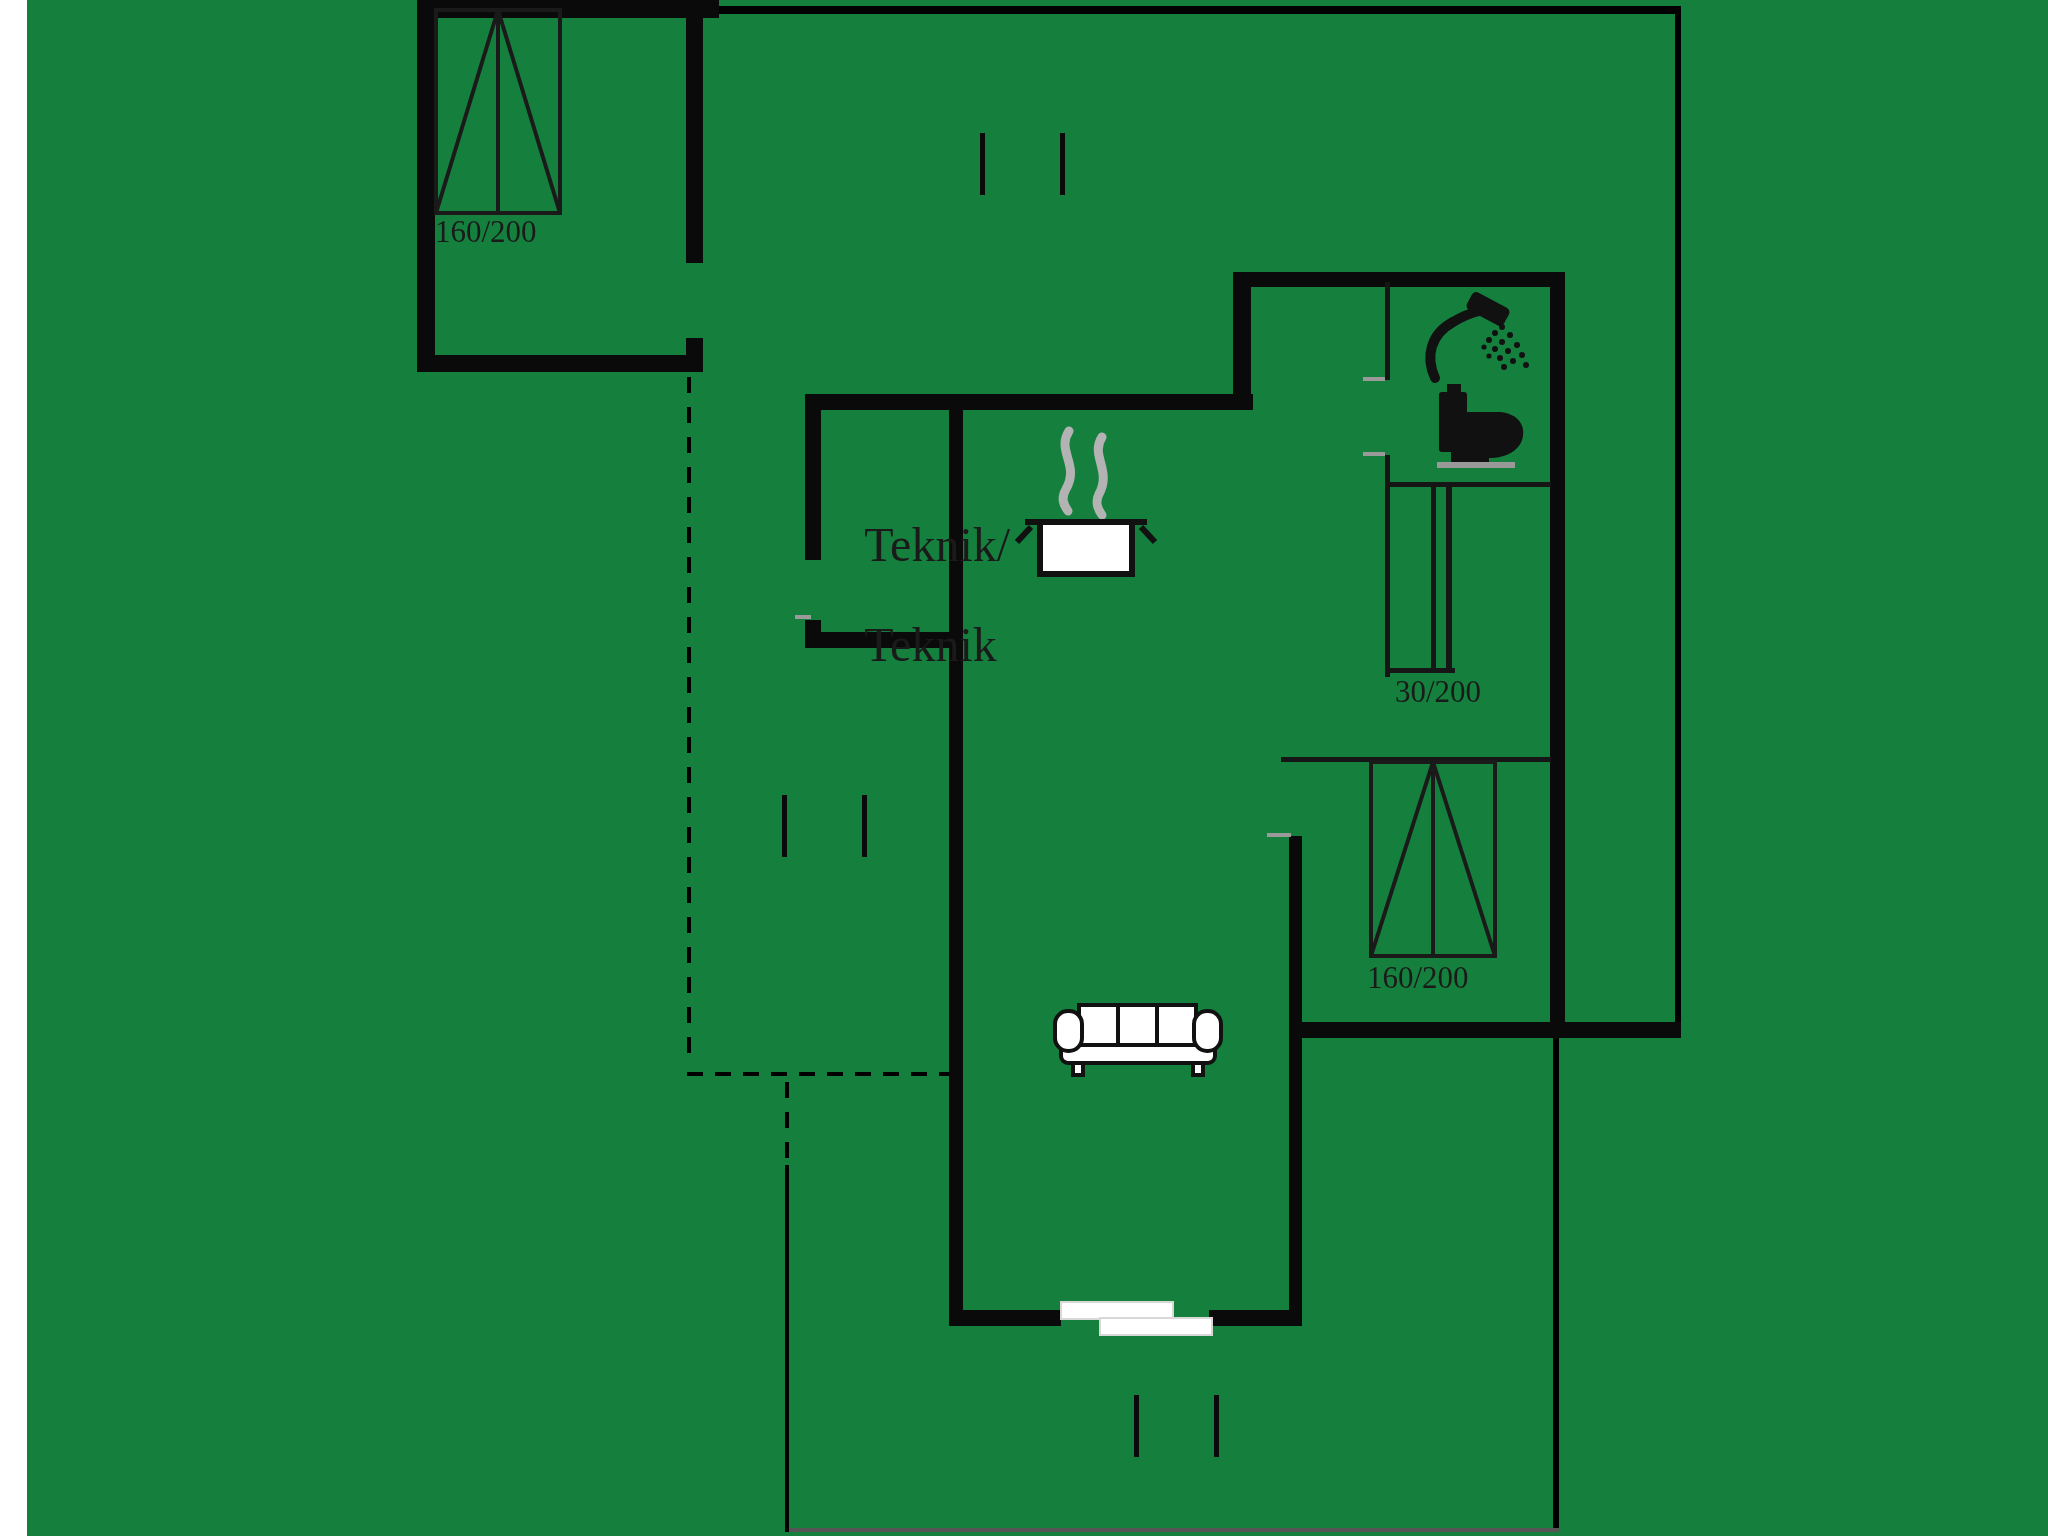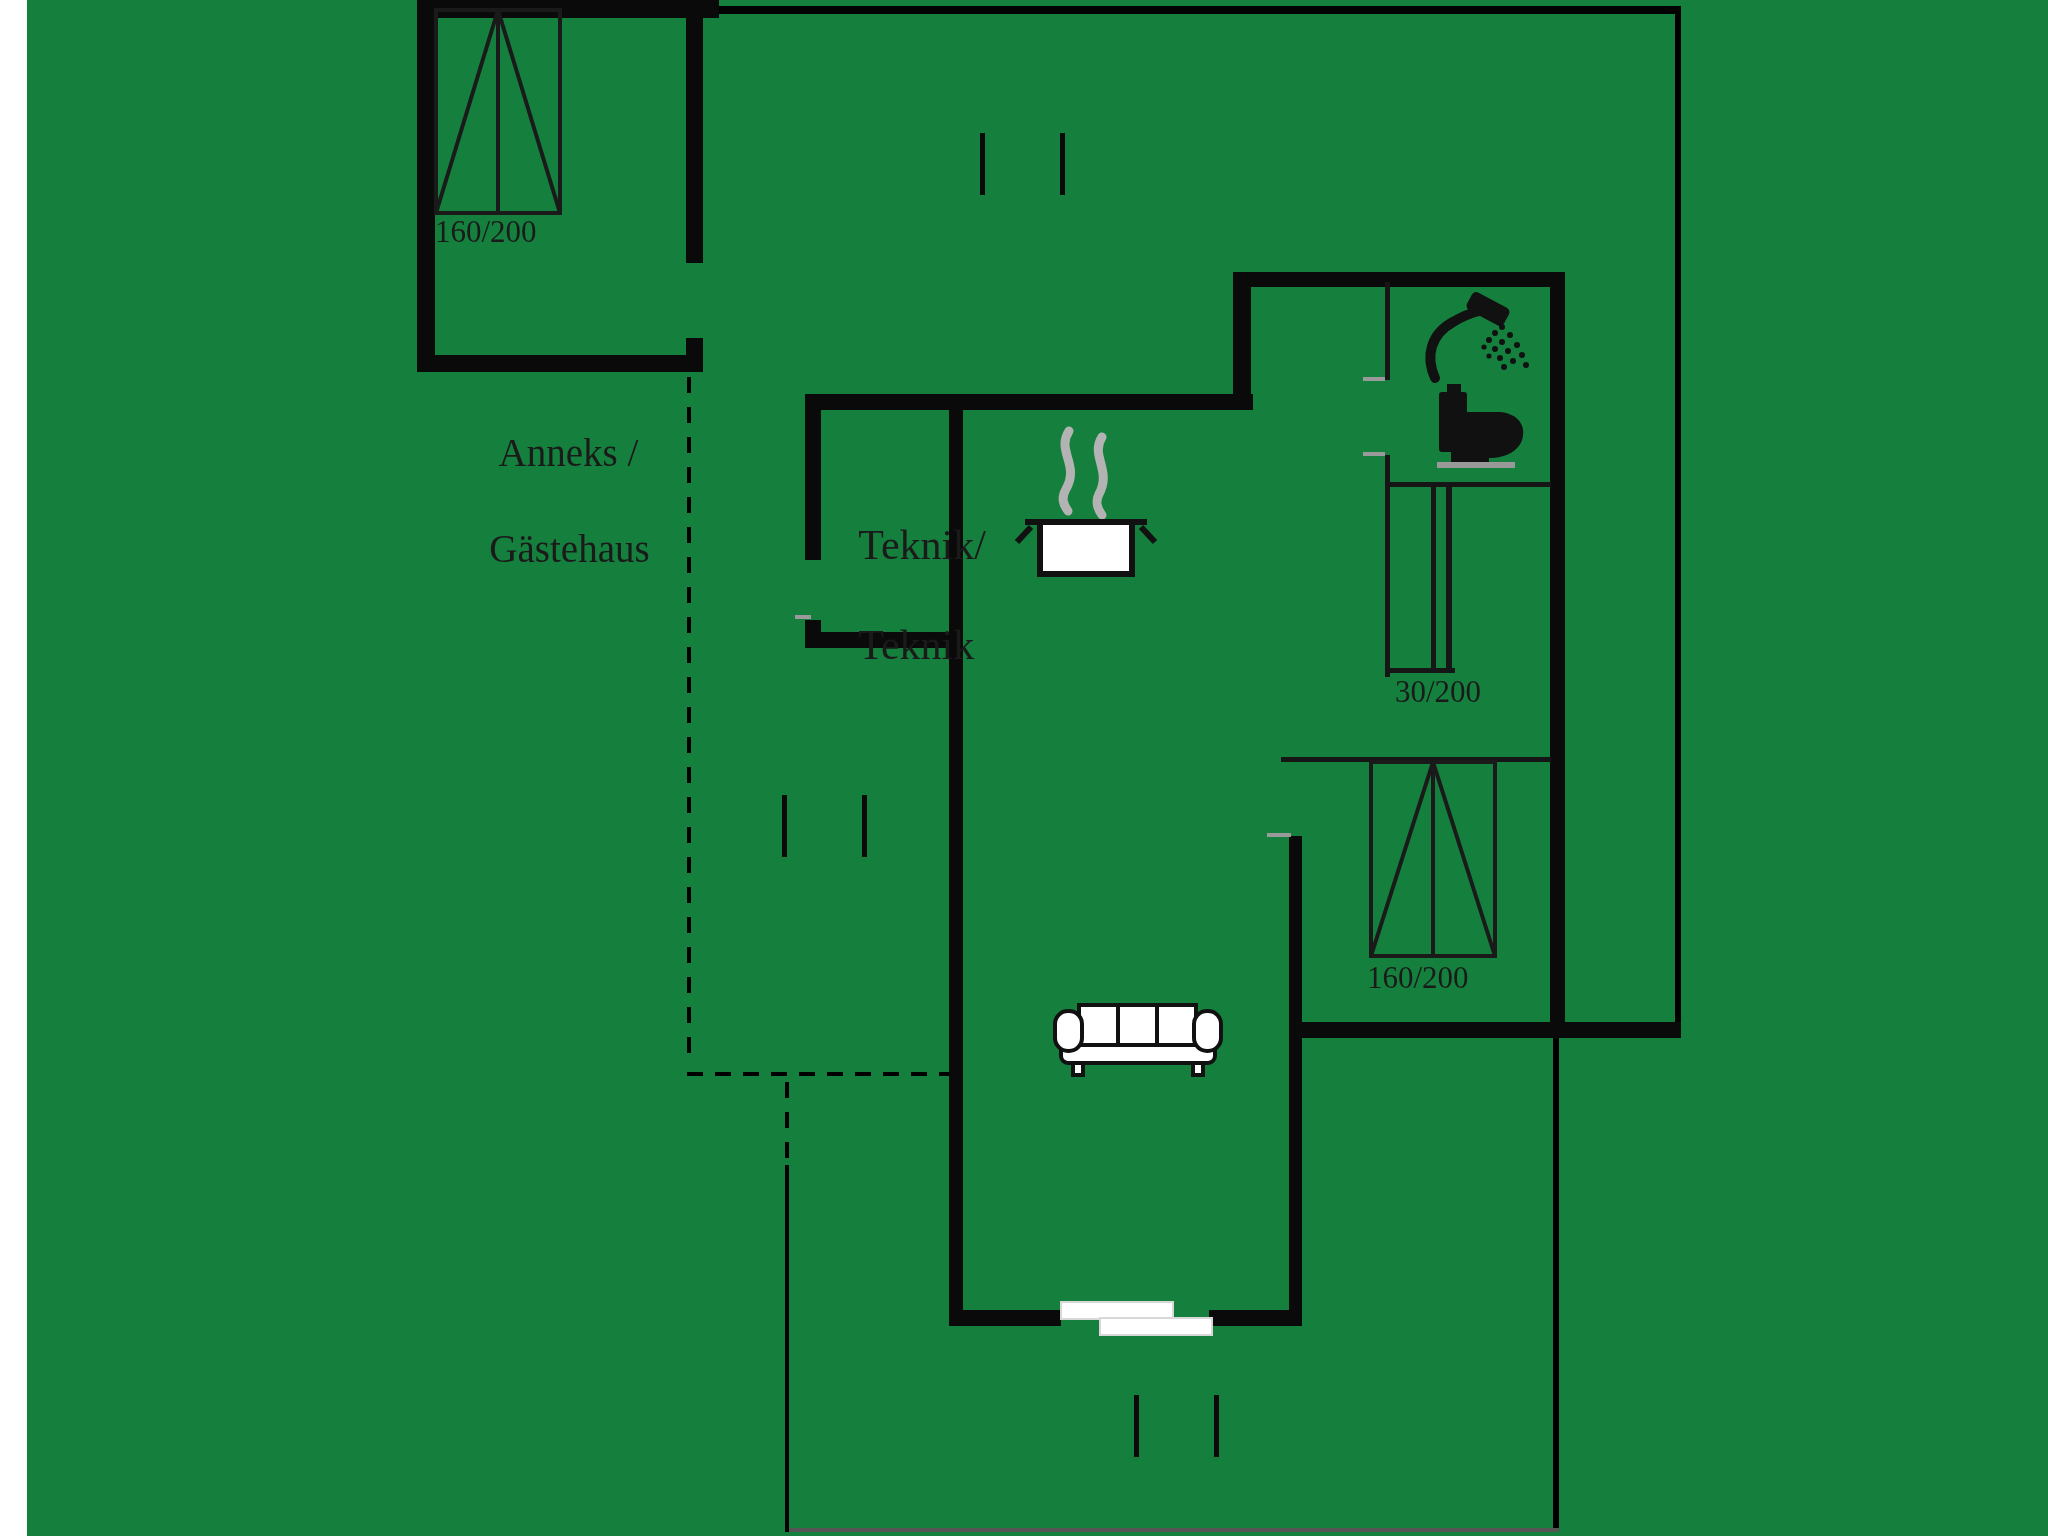--- a/index.html
+++ b/index.html
@@ -9,21 +9,21 @@
   .pwall{position:absolute;background:#161616;}
   .bline{position:absolute;background:#000;}
   .gline{position:absolute;background:#555;}
   .tick{position:absolute;background:#0a0a0a;width:5px;}
   .gtick{position:absolute;background:#9a9a9a;}
   .dash-v{position:absolute;width:4px;background:repeating-linear-gradient(180deg,#000 0 16px,transparent 16px 30px);}
   .dash-h{position:absolute;height:4px;background:repeating-linear-gradient(90deg,#000 0 16px,transparent 16px 28px);}
   .glassdoor{position:absolute;background:#fff;border:2px solid #d8d8d8;}
   .lbl{position:absolute;white-space:pre;}
   .lbl-dim{font-size:31px;letter-spacing:0px;}
-  .lbl-room{font-size:42px;line-height:50px;}
+  .lbl-room{font-size:48px;line-height:50px;}
   .lbl-annex{font-size:39px;line-height:48px;text-align:center;width:250px;}
   svg{position:absolute;overflow:visible;}
 </style>
 </head>
 <body>
 
 <div class="plan">
 
   <div class="bline" style="left:676px;top:6px;width:978px;height:8px;"></div>
   <div class="bline" style="left:1648px;top:6px;width:6px;height:1022px;"></div>
@@ -143,24 +143,20 @@
       <rect x="30" y="8" width="39" height="40"></rect>
       <rect x="69" y="8" width="39" height="40"></rect>
       <rect x="108" y="8" width="39" height="40"></rect>
       <rect x="6" y="14" width="27" height="40" rx="13"></rect>
       <rect x="145" y="14" width="27" height="40" rx="13"></rect>
     </g>
   </svg>
 
   <div class="lbl lbl-dim" style="left:408px;top:214px;">160/200</div>
 
-  <div class="lbl lbl-annex" style="left:398px;top:381px;">
-    <span>Anneks /</span><br>
-    <span>Gästehaus</span>
-  </div>
 
   <div class="lbl lbl-room" style="left:790px;top:470px;">
     <span>Teknik/</span><br>
     <span>Teknik</span>
   </div>
 
   <div class="lbl lbl-dim" style="left:1368px;top:674px;">30/200</div>
 
   <div class="lbl lbl-dim" style="left:1340px;top:960px;">160/200</div>
 

